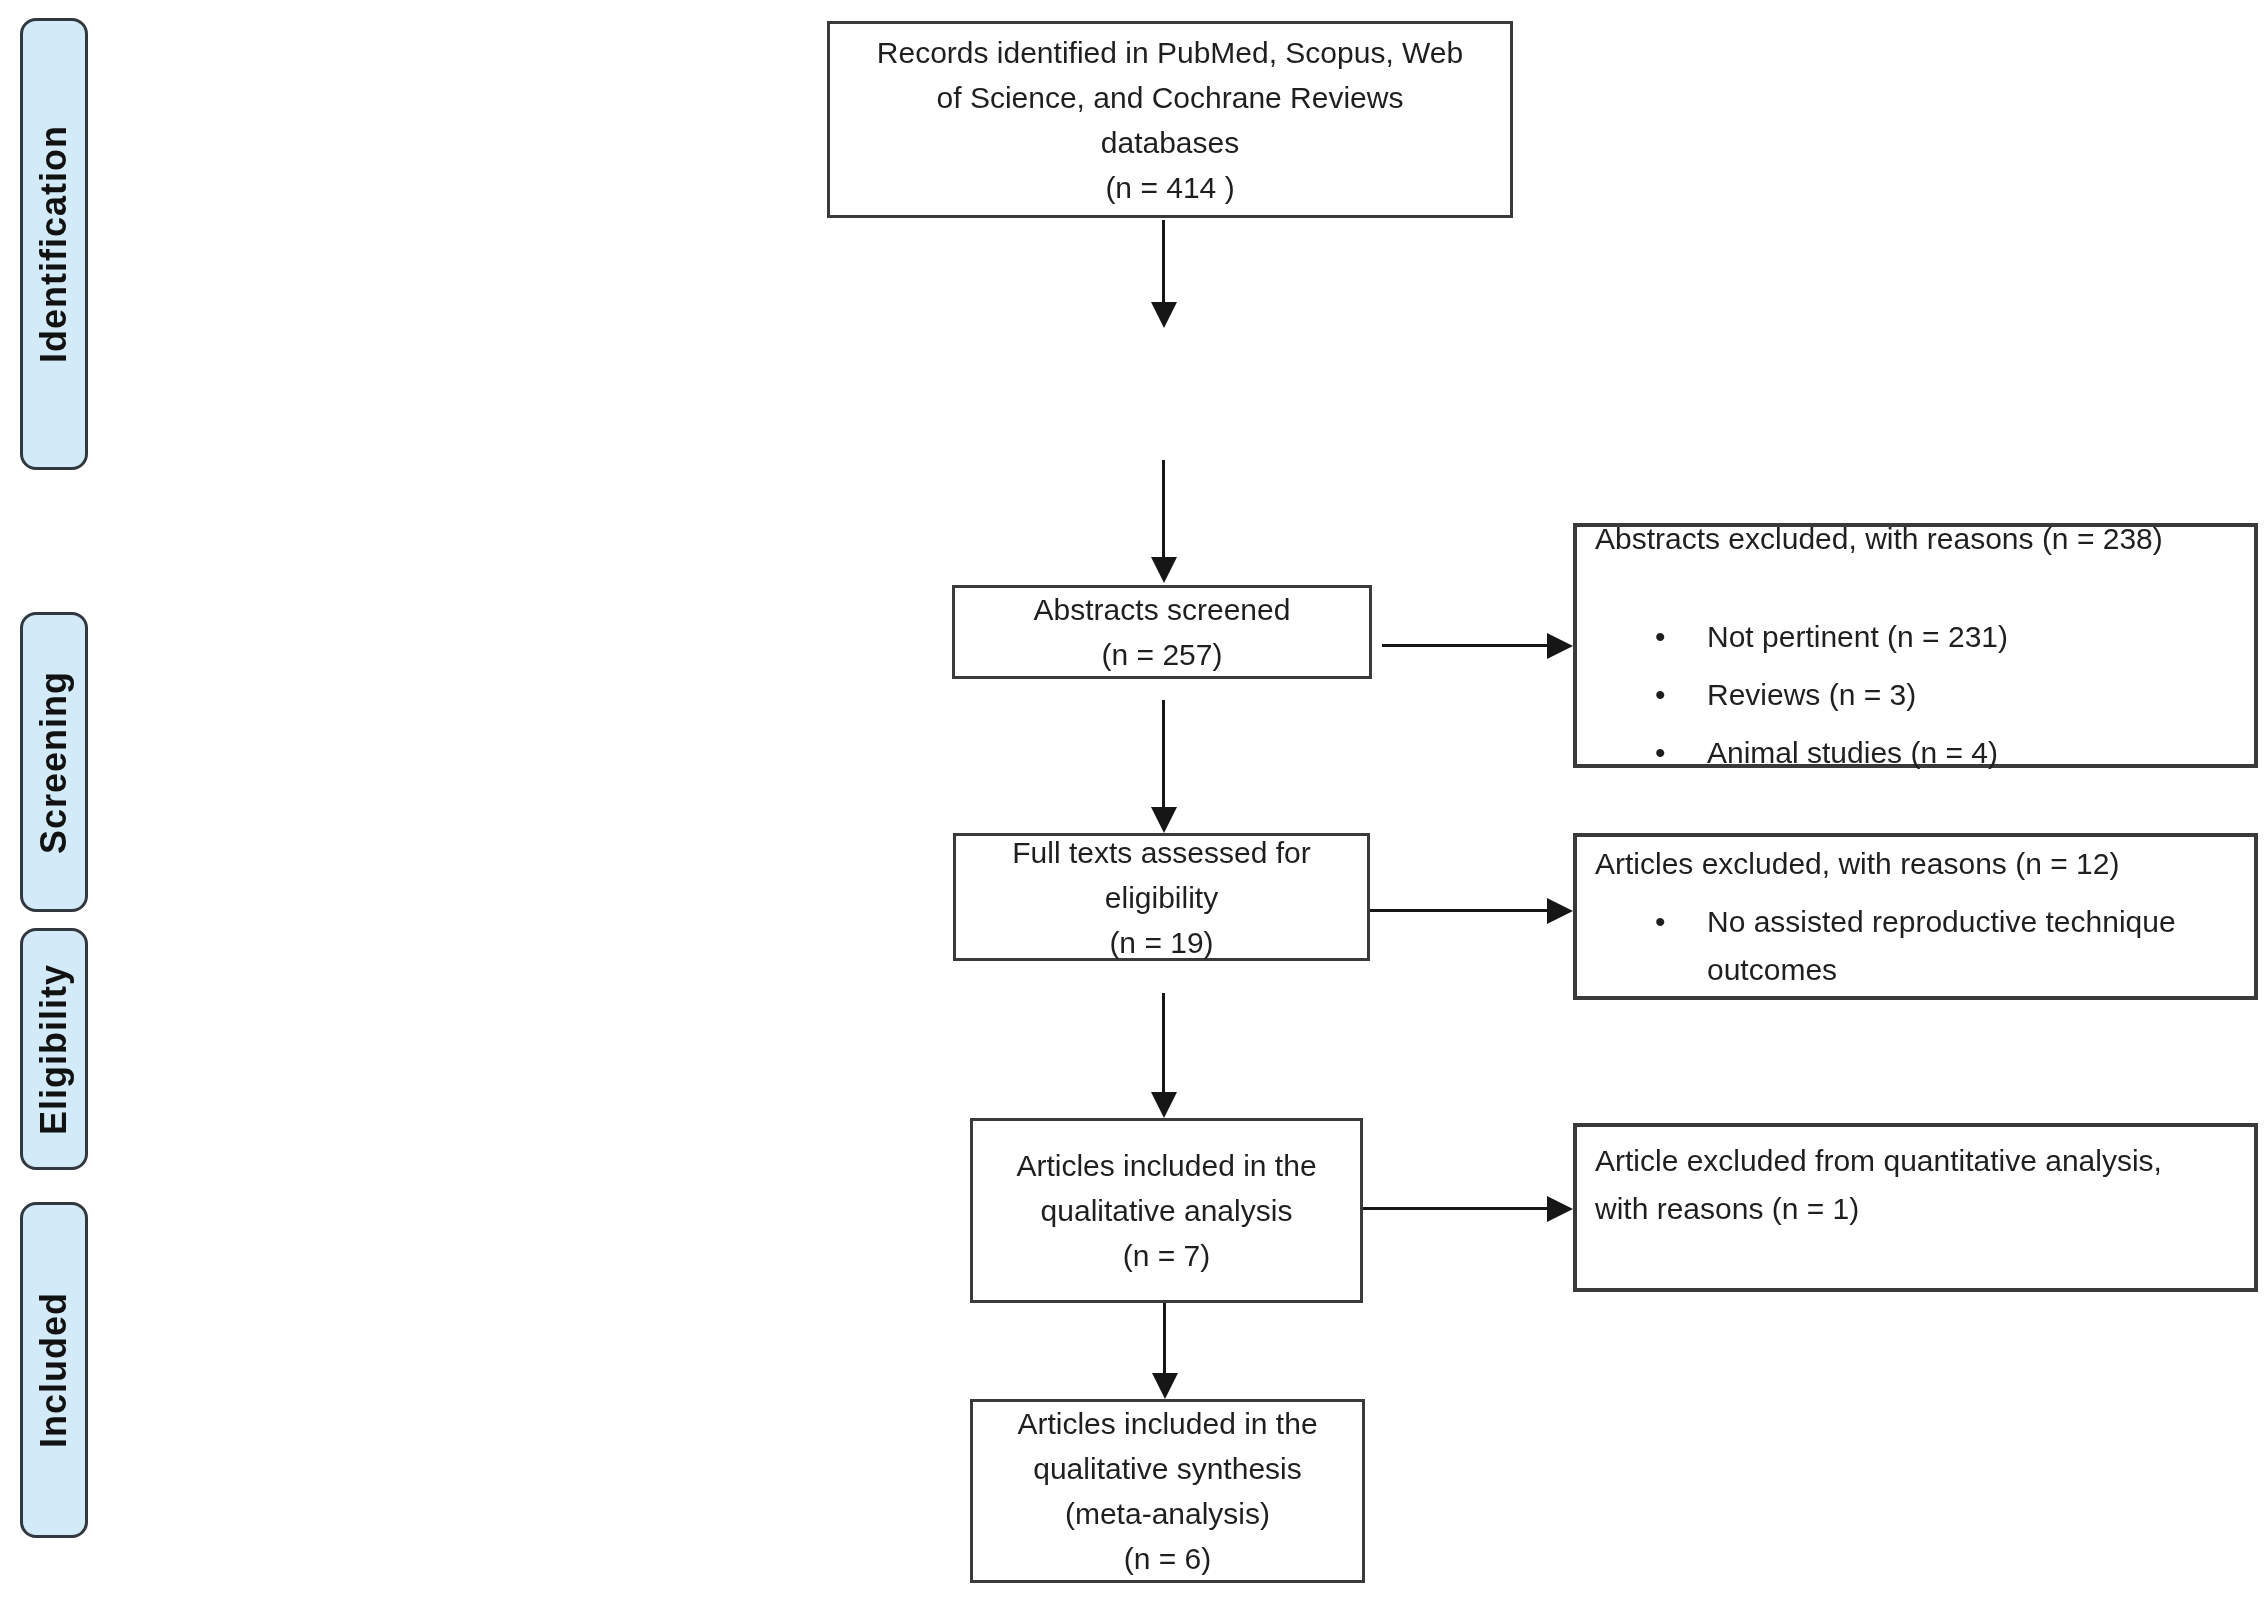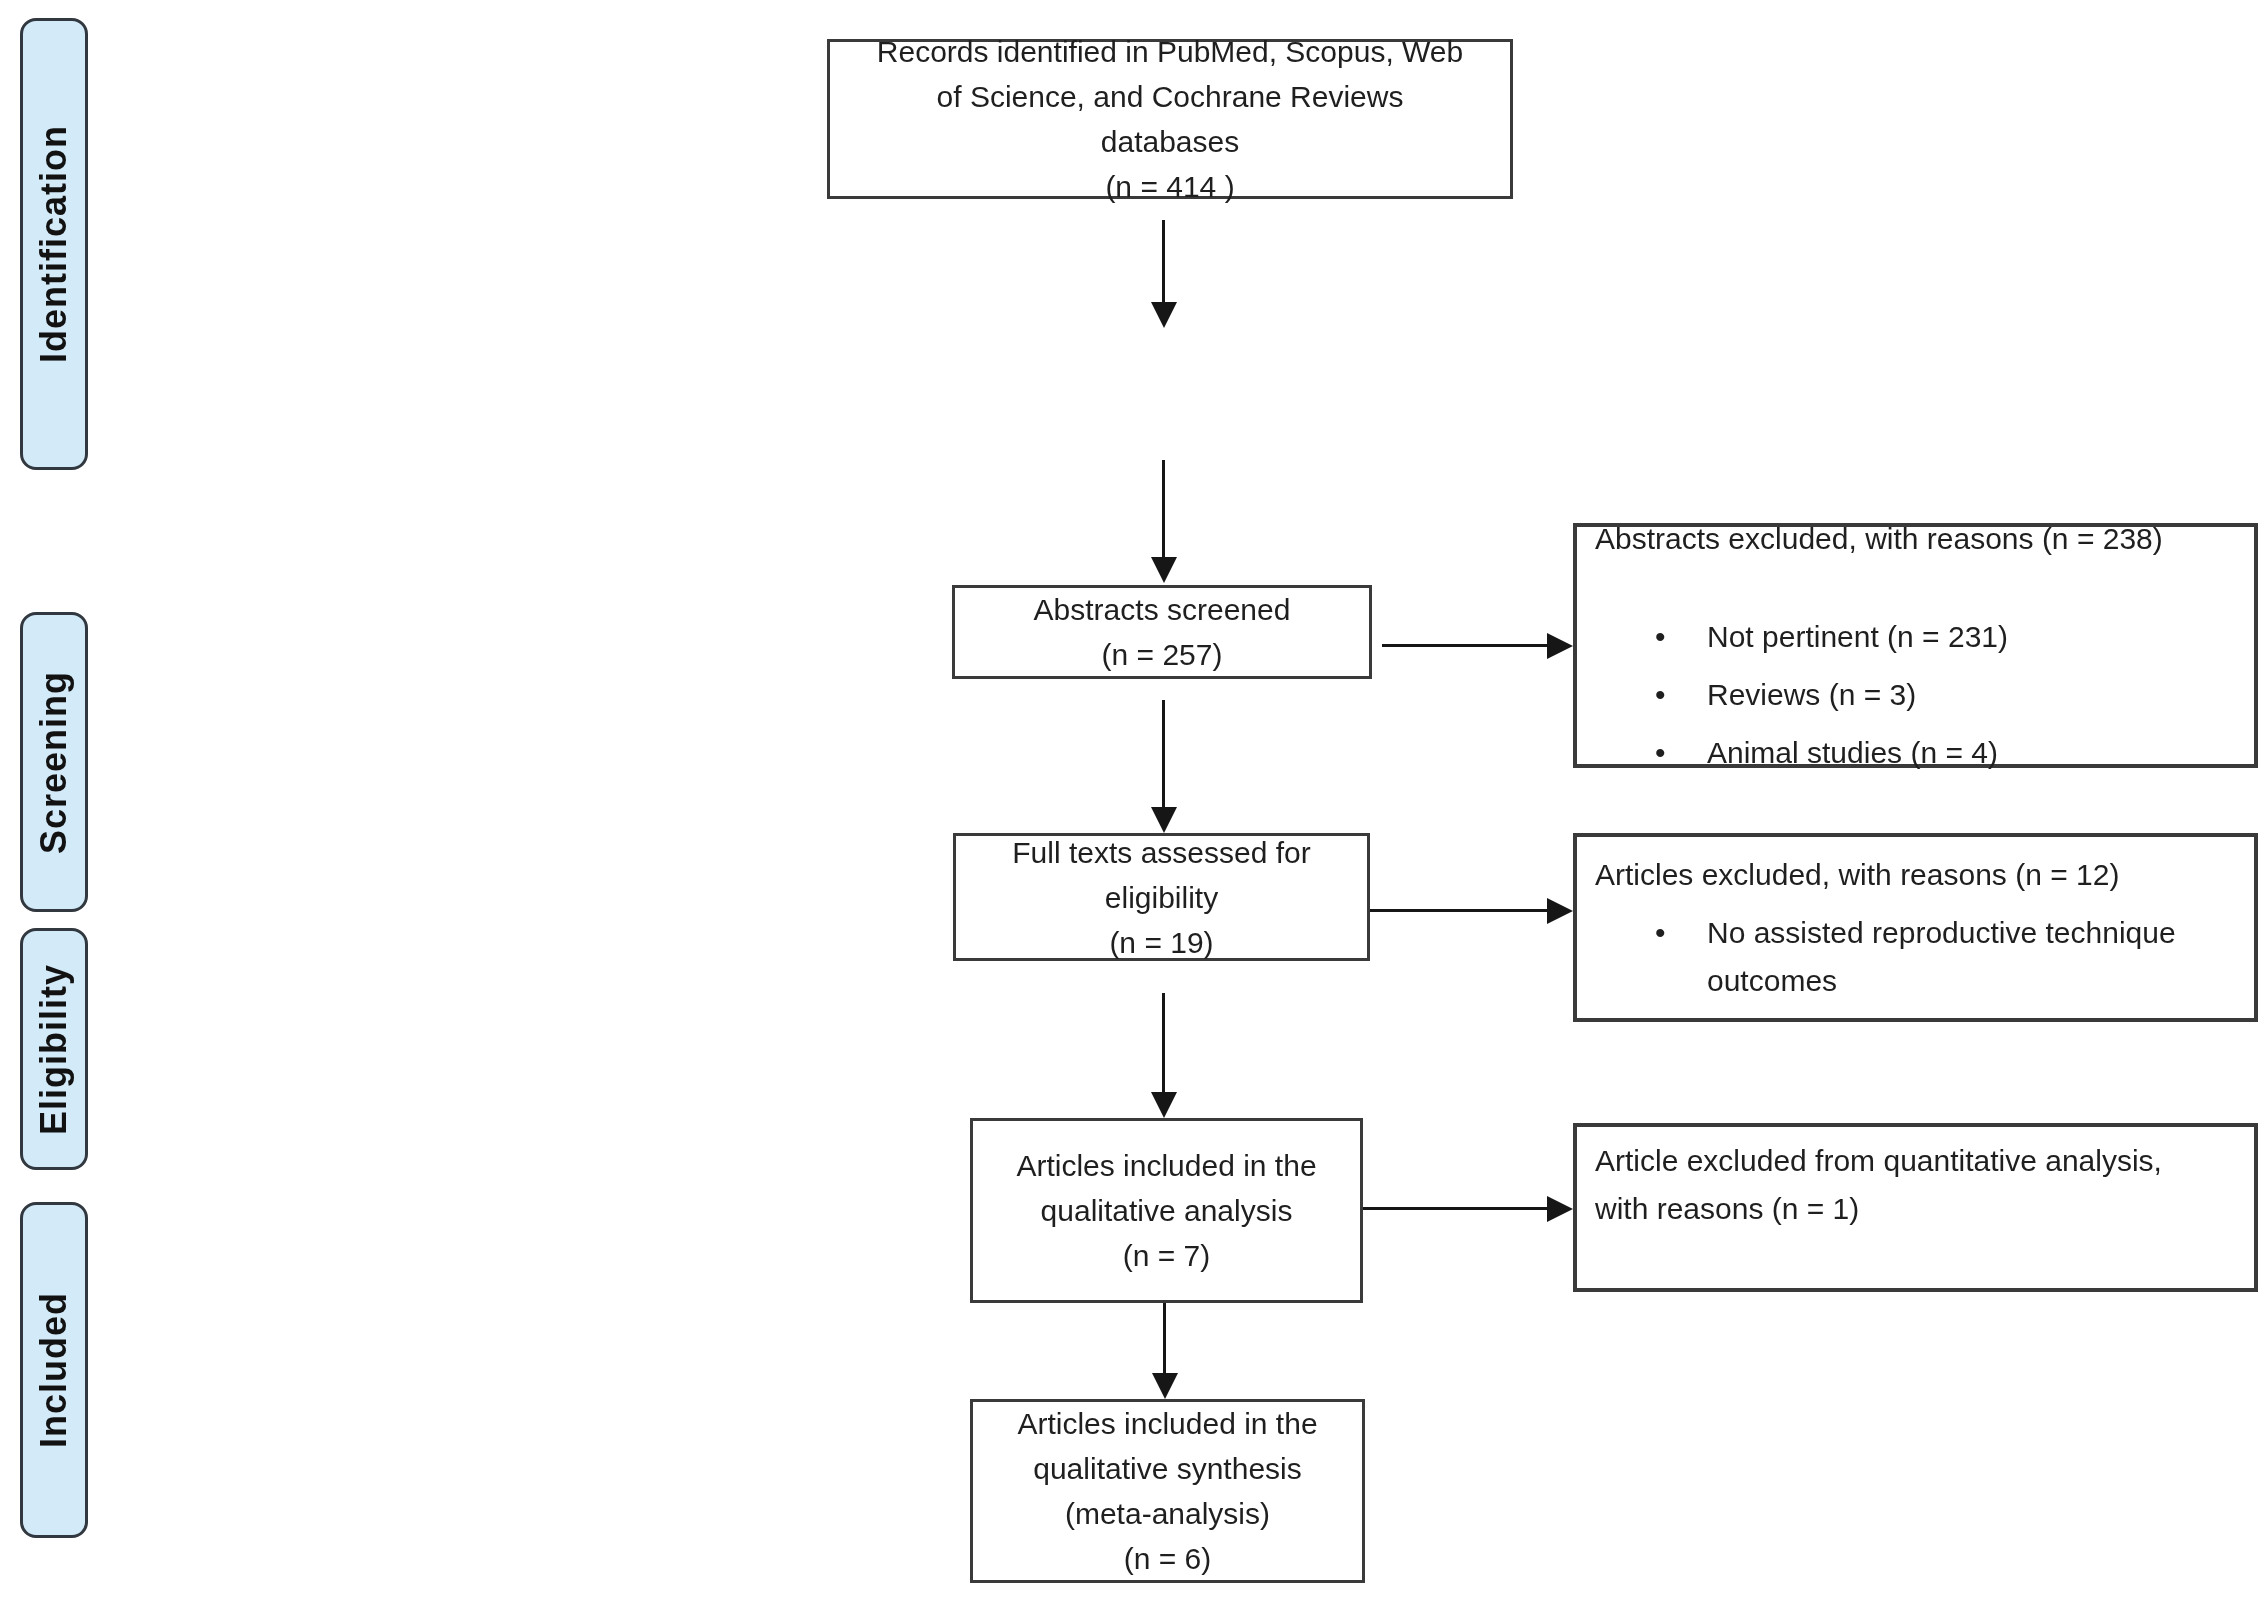--- a/index.html
+++ b/index.html
@@ -97,21 +97,21 @@
 </head>
 <body>
 
 <div id="canvas">
 
   <div class="stage" style="left:20px; top:18px; width:68px; height:452px;">Identification</div>
   <div class="stage" style="left:20px; top:612px; width:68px; height:300px;">Screening</div>
   <div class="stage" style="left:20px; top:928px; width:68px; height:242px;">Eligibility</div>
   <div class="stage" style="left:20px; top:1202px; width:68px; height:336px;">Included</div>
 
-  <div class="fbox" style="left:827px; top:39px; width:686px; height:160px;">
+  <div class="fbox" style="left:827px; top:21px; width:686px; height:197px;">
     <div>Records identified in PubMed, Scopus, Web
 of Science, and Cochrane Reviews
 databases</div>
     <div>(n = 414 )</div>
   </div>
 
 
   <div class="fbox" style="left:952px; top:585px; width:420px; height:94px;">
     <div>Abstracts screened</div>
     <div>(n = 257)</div>
@@ -138,21 +138,21 @@
 
   <div class="sbox" style="left:1573px; top:523px; width:685px; height:245px;gap:40px;">
     <div class="heading">Abstracts excluded, with reasons (n = 238)</div>
     <ul>
       <li>Not pertinent (n = 231)</li>
       <li>Reviews (n = 3)</li>
       <li>Animal studies (n = 4)</li>
     </ul>
   </div>
 
-  <div class="sbox" style="left:1573px; top:833px; width:685px; height:189px;">
+  <div class="sbox" style="left:1573px; top:833px; width:685px; height:167px;">
     <div class="heading">Articles excluded, with reasons (n = 12)</div>
     <ul>
       <li>No assisted reproductive technique
 outcomes</li>
     </ul>
   </div>
 
   <div class="sbox" style="left:1573px; top:1123px; width:685px; height:169px;justify-content:space-between;">
     <div class="heading">Article excluded from quantitative analysis,
 with reasons (n = 1)</div>

